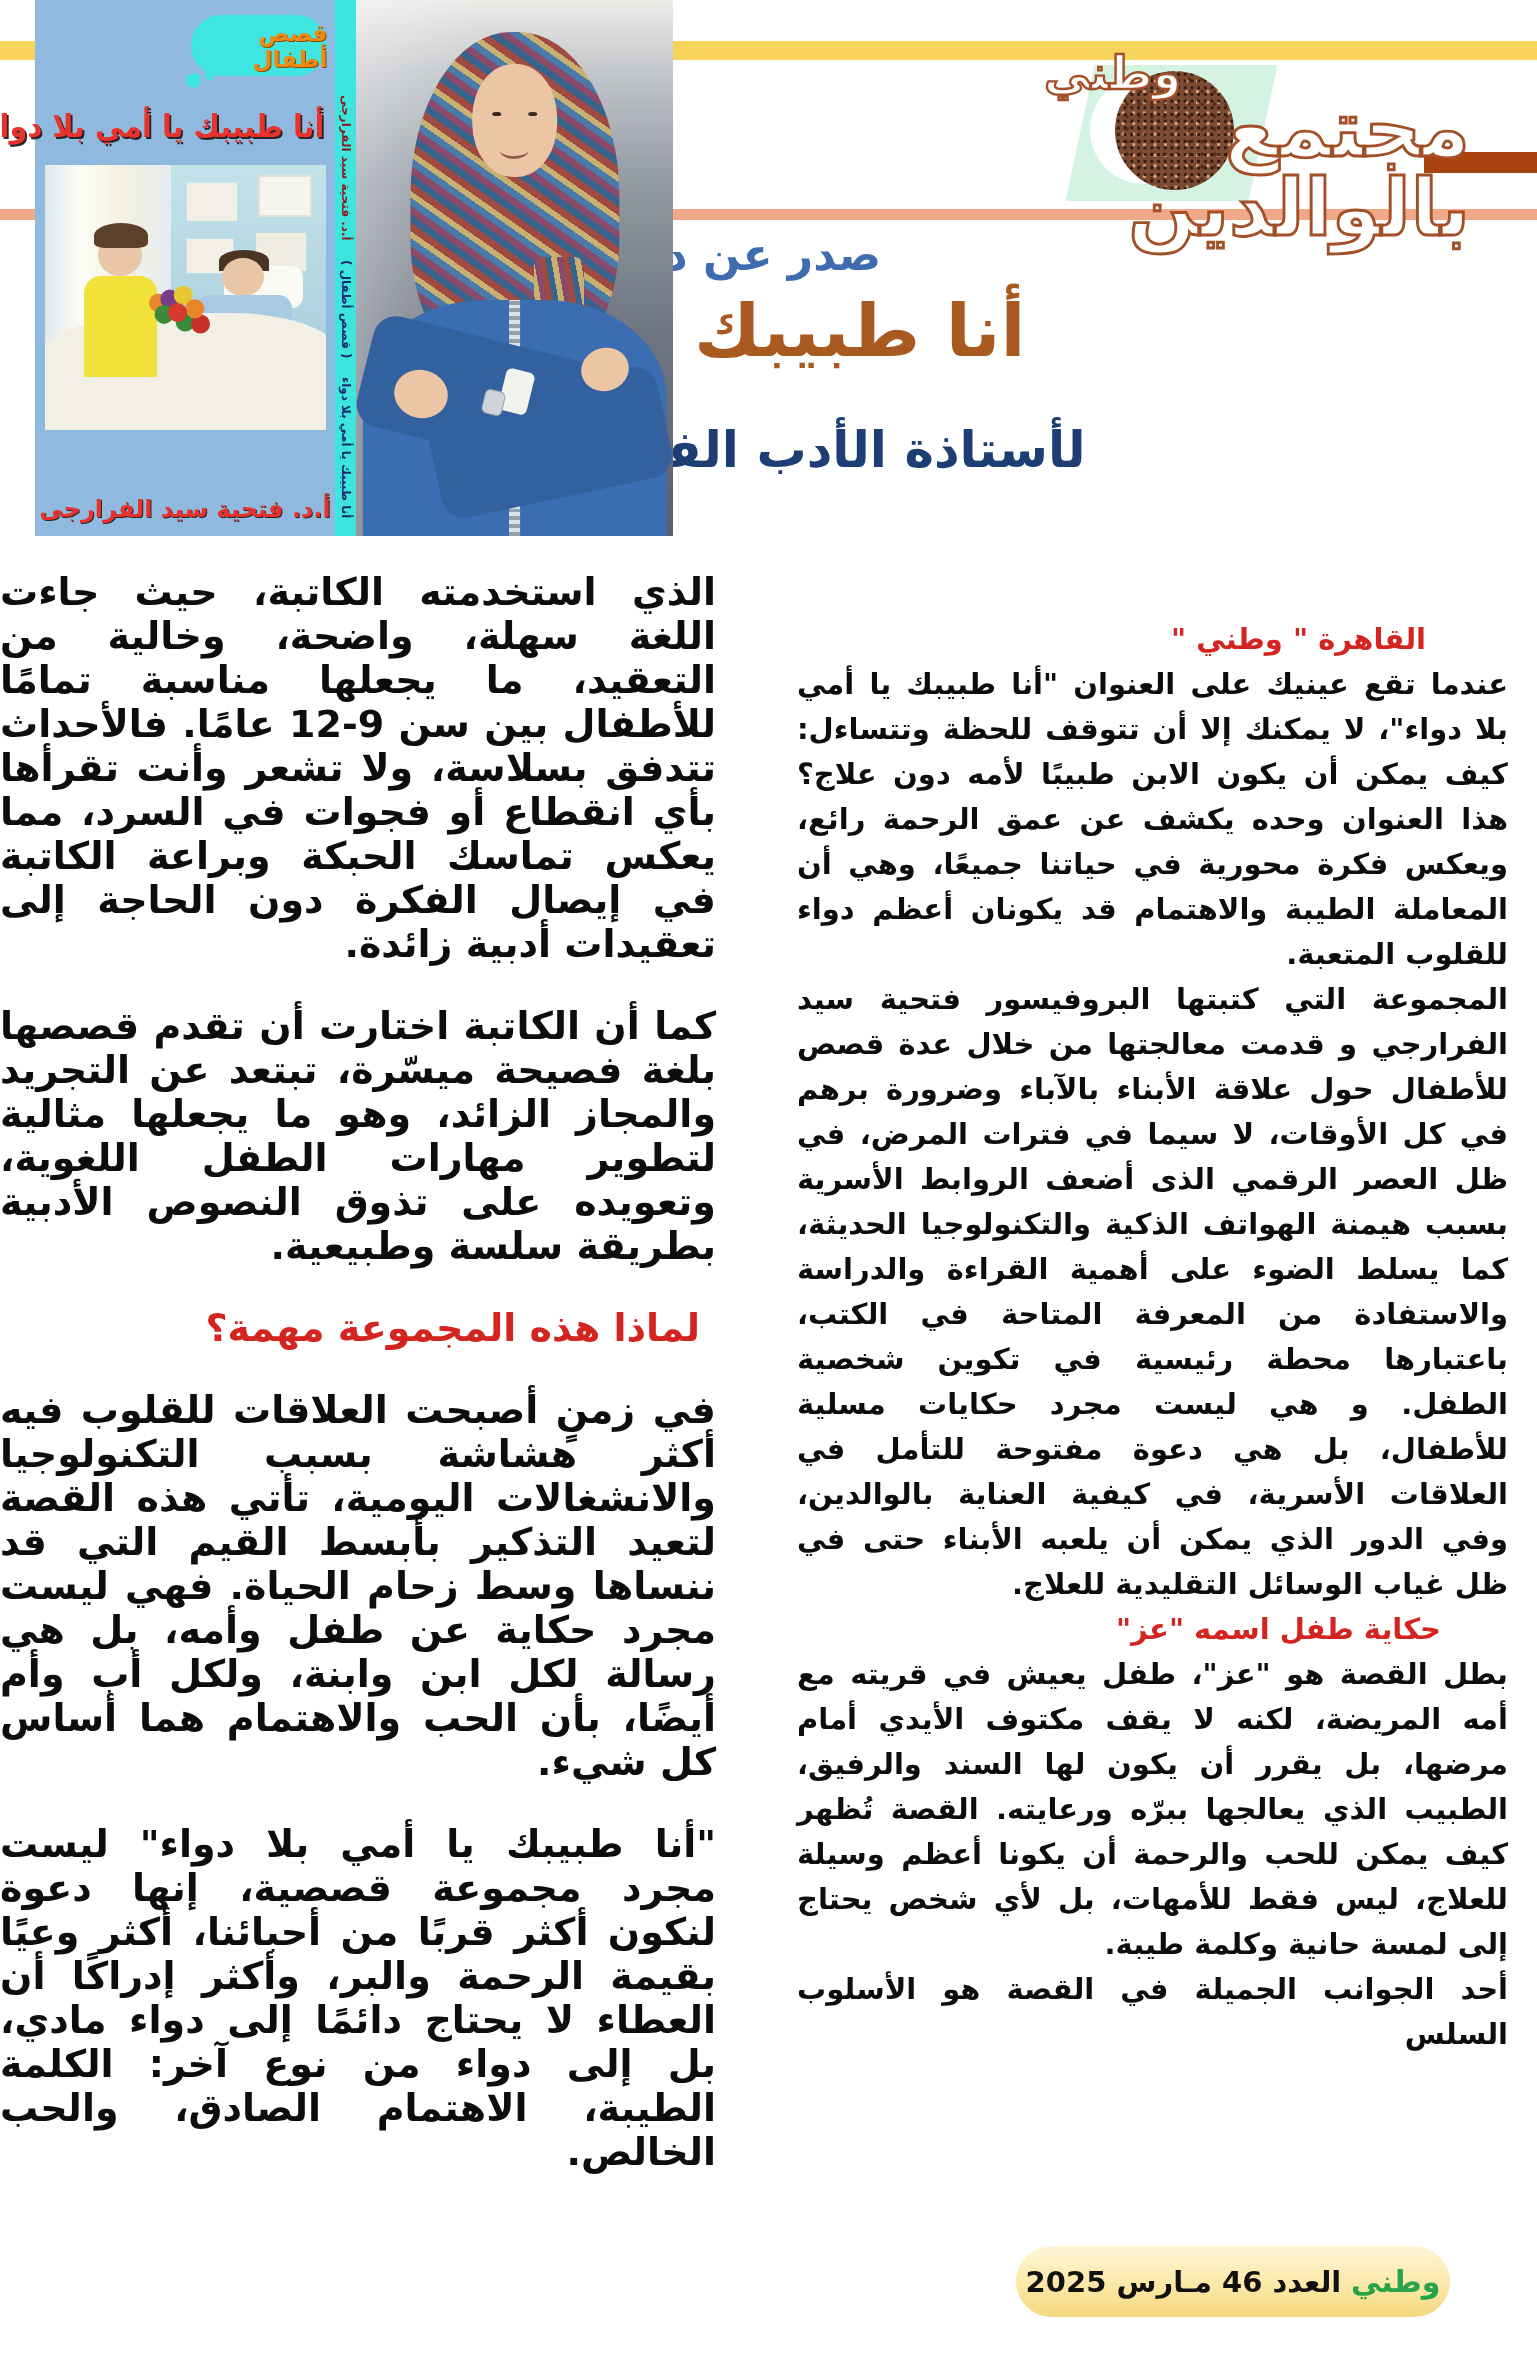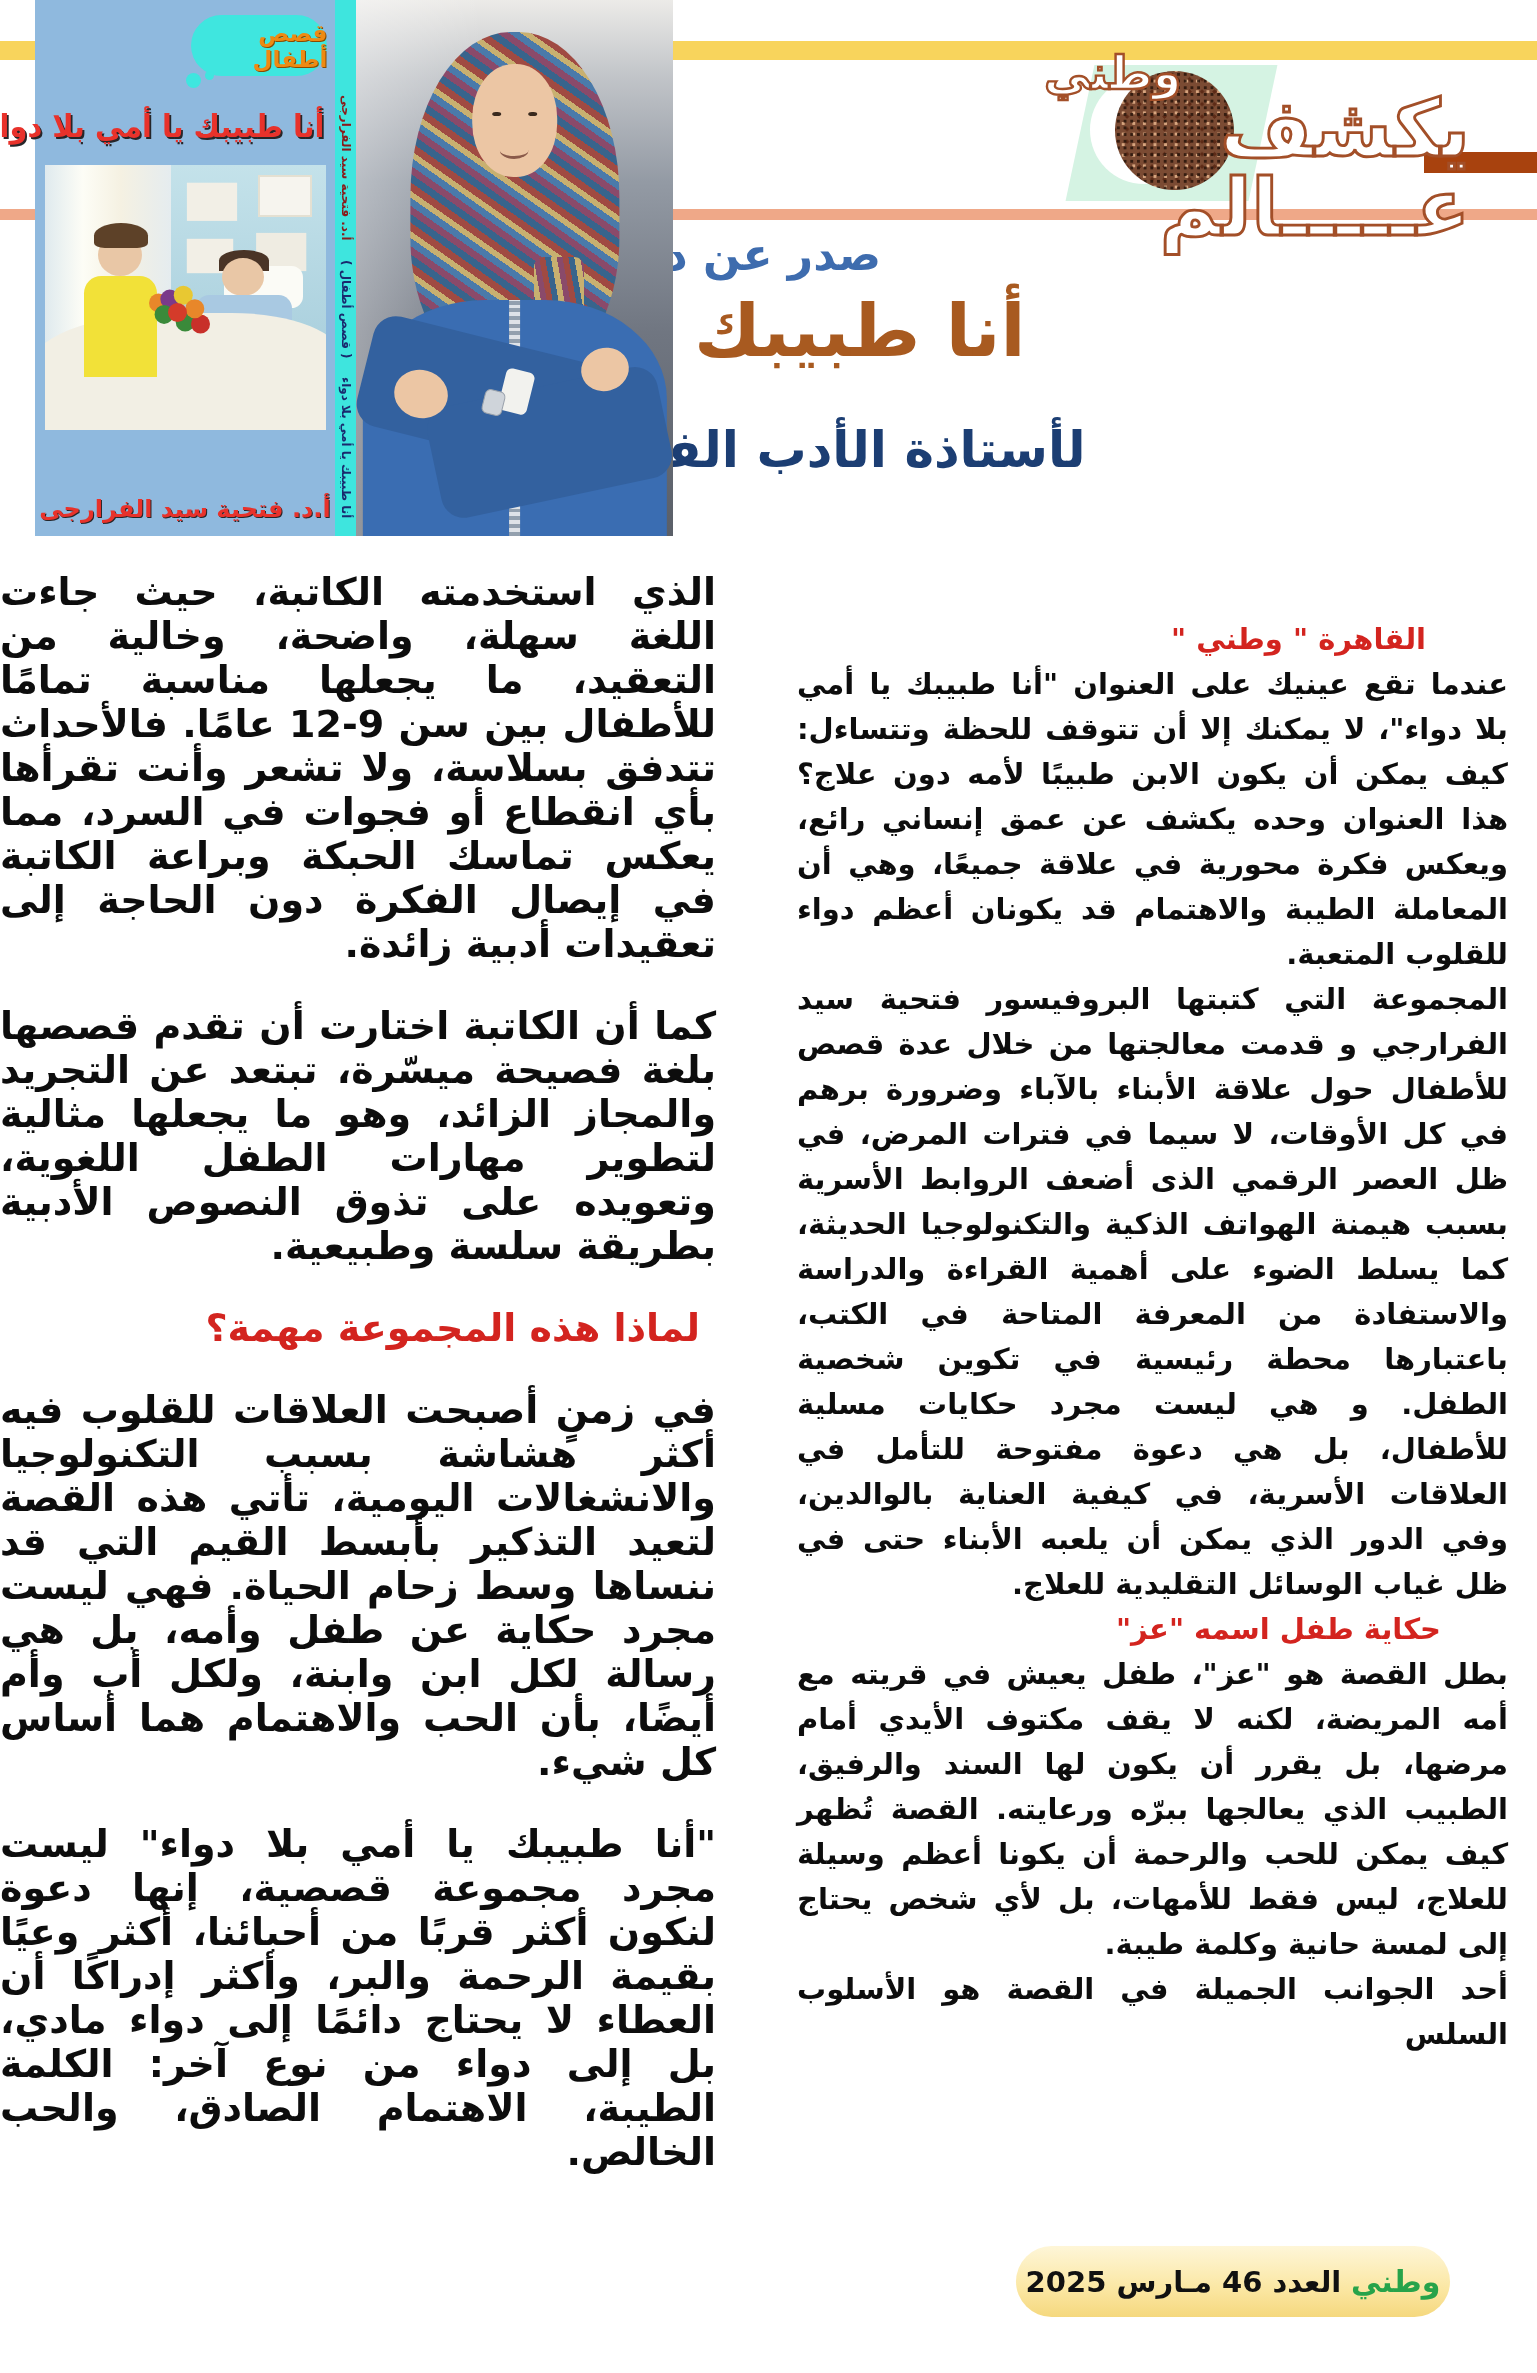--- a/index.html
+++ b/index.html
@@ -123,34 +123,34 @@
 
   <div class="band-yellow"></div>
   <div class="page-badge">
     <span class="page-number">9</span>
   </div>
   <div class="logo">
     <div class="logo-diamond"></div>
     <div class="globe-white"></div>
     <div class="globe"></div>
     <div class="logo-sub outline-text">وطني</div>
-    <div class="logo-main outline-text">يكشف عـــــالم</div>
+    <div class="logo-main outline-text">مجتمع بالوالدين</div>
   </div>
   <div class="bar-red"></div>
   <div class="band-salmon"></div>
 
   <div class="titles">
     <div class="kicker">صدر عن دار النيل والفرات</div>
     <div class="main-title">أنا طبيبك يا أمي بلا دواء</div>
     <div class="byline">لأستاذة الأدب الفرنسي فتحية الفرارجى</div>
   </div>
 
   <div class="col col-right">
     <p class="red-heading indent1">القاهرة " وطني "</p>
-    <p>عندما تقع عينيك على العنوان "أنا طبيبك يا أمي بلا دواء"، لا يمكنك إلا أن تتوقف للحظة وتتساءل: كيف يمكن أن يكون الابن طبيبًا لأمه دون علاج؟ هذا العنوان وحده يكشف عن عمق إنساني رائع، ويعكس فكرة محورية في علاقة جميعًا، وهي أن المعاملة الطيبة والاهتمام قد يكونان أعظم دواء للقلوب المتعبة.</p>
+    <p>عندما تقع عينيك على العنوان "أنا طبيبك يا أمي بلا دواء"، لا يمكنك إلا أن تتوقف للحظة وتتساءل: كيف يمكن أن يكون الابن طبيبًا لأمه دون علاج؟ هذا العنوان وحده يكشف عن عمق الرحمة رائع، ويعكس فكرة محورية في حياتنا جميعًا، وهي أن المعاملة الطيبة والاهتمام قد يكونان أعظم دواء للقلوب المتعبة.</p>
     <p>المجموعة التي كتبتها البروفيسور فتحية سيد الفرارجي و قدمت معالجتها من خلال عدة قصص للأطفال حول علاقة الأبناء بالآباء وضرورة برهم في كل الأوقات، لا سيما في فترات المرض، في ظل العصر الرقمي الذى أضعف الروابط الأسرية بسبب هيمنة الهواتف الذكية والتكنولوجيا الحديثة، كما يسلط الضوء على أهمية القراءة والدراسة والاستفادة من المعرفة المتاحة في الكتب، باعتبارها محطة رئيسية في تكوين شخصية الطفل. و هي ليست مجرد حكايات مسلية للأطفال، بل هي دعوة مفتوحة للتأمل في العلاقات الأسرية، في كيفية العناية بالوالدين، وفي الدور الذي يمكن أن يلعبه الأبناء حتى في ظل غياب الوسائل التقليدية للعلاج.</p>
     <p class="red-heading indent2">حكاية طفل اسمه "عز"</p>
     <p>بطل القصة هو "عز"، طفل يعيش في قريته مع أمه المريضة، لكنه لا يقف مكتوف الأيدي أمام مرضها، بل يقرر أن يكون لها السند والرفيق، الطبيب الذي يعالجها ببرّه ورعايته. القصة تُظهر كيف يمكن للحب والرحمة أن يكونا أعظم وسيلة للعلاج، ليس فقط للأمهات، بل لأي شخص يحتاج إلى لمسة حانية وكلمة طيبة.</p>
     <p>أحد الجوانب الجميلة في القصة هو الأسلوب السلس</p>
   </div>
 
   <div class="col-left">
     <div class="image-block">
 
       <div class="book-cover">

